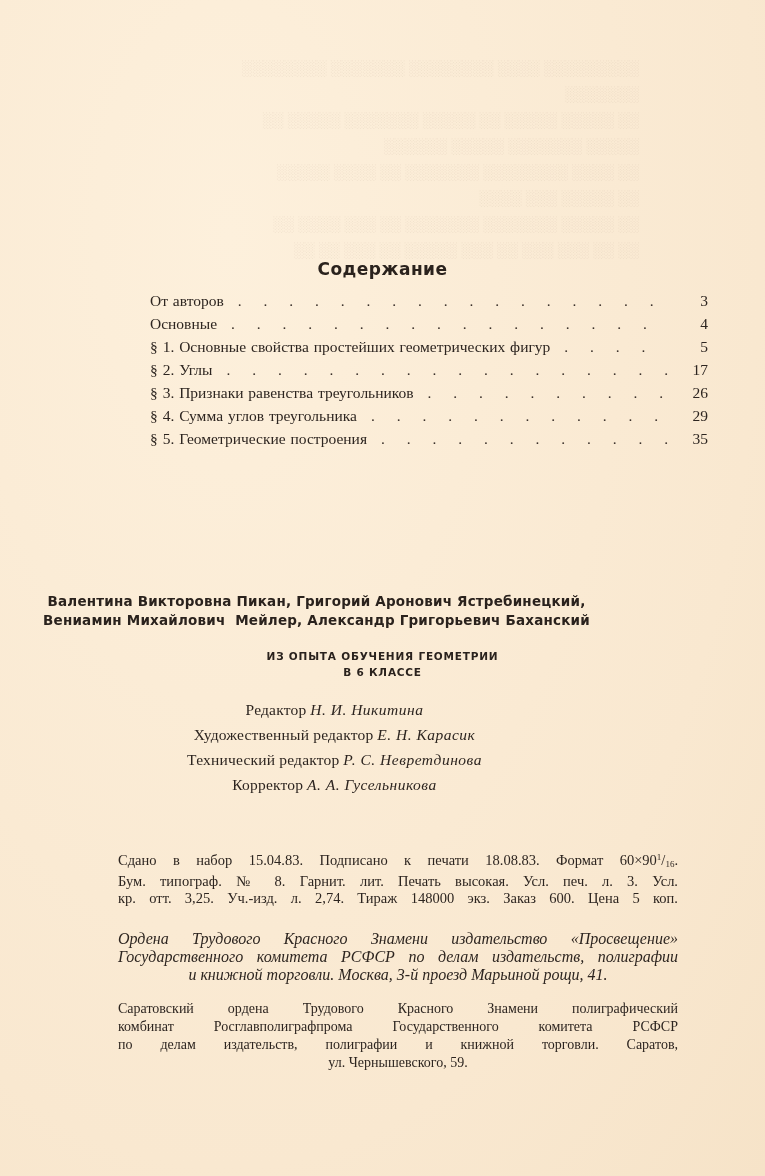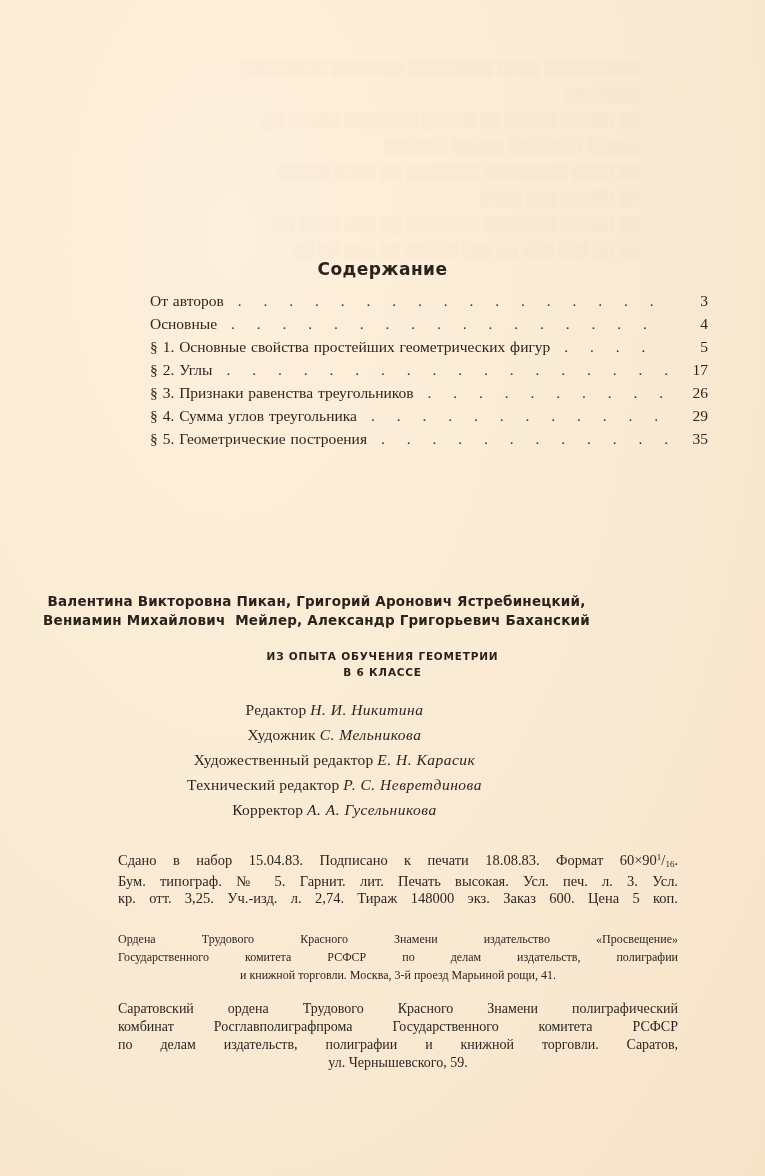--- a/index.html
+++ b/index.html
@@ -139,22 +139,23 @@
     }
     .imprint .line { display: block; white-space: nowrap; }
     .imprint sub { font-size: 9px; vertical-align: -2px; }
     .imprint sup { font-size: 9px; vertical-align: 5px; }
 
     .publisher {
       position: absolute;
       top: 930px;
       left: 118px;
       width: 560px;
-      font-size: 12px;
+      font-size: 16px;
       line-height: 18px;
+      font-style: italic;
     }
     .publisher .line { display: block; text-align: justify; text-align-last: justify; white-space: nowrap; }
     .publisher .line.center { text-align: center; text-align-last: center; }
 
     .printer {
       position: absolute;
       top: 1000px;
       left: 118px;
       width: 560px;
       font-size: 14px;
@@ -228,40 +229,36 @@
     <div>ИЗ ОПЫТА ОБУЧЕНИЯ ГЕОМЕТРИИ</div>
     <div>В 6 КЛАССЕ</div>
   </div>
 
   <div class="credits">
     <div class="credit-row">
       <span class="role">Редактор</span>
       <span class="person">Н. И. Никитина</span>
     </div>
     <div class="credit-row">
-      <span class="role">Художник</span>
-      <span class="person">С. Мельникова</span>
-    </div>
-    <div class="credit-row">
       <span class="role">Художественный редактор</span>
       <span class="person">Е. Н. Карасик</span>
     </div>
     <div class="credit-row">
       <span class="role">Технический редактор</span>
       <span class="person">Р. С. Невретдинова</span>
     </div>
     <div class="credit-row">
       <span class="role">Корректор</span>
       <span class="person">А. А. Гусельникова</span>
     </div>
   </div>
 
   <div class="imprint">
     <span class="line"><span>Сдано в набор 15.04.83. Подписано к печати 18.08.83. Формат 60×90</span><sup>1</sup><span>/</span><sub>16</sub><span>.</span></span>
-    <span class="line">Бум. типограф. № 5. Гарнит. лит. Печать высокая. Усл. печ. л. 3. Усл.</span>
+    <span class="line">Бум. типограф. № 8. Гарнит. лит. Печать высокая. Усл. печ. л. 3. Усл.</span>
     <span class="line">кр. отт. 3,25. Уч.-изд. л. 2,74. Тираж 148000 экз. Заказ 600. Цена 5 коп.</span>
   </div>
 
   <div class="publisher">
     <span class="line">Ордена Трудового Красного Знамени издательство «Просвещение»</span>
     <span class="line">Государственного комитета РСФСР по делам издательств, полиграфии</span>
     <span class="line center">и книжной торговли. Москва, 3-й проезд Марьиной рощи, 41.</span>
   </div>
 
   <div class="printer">

